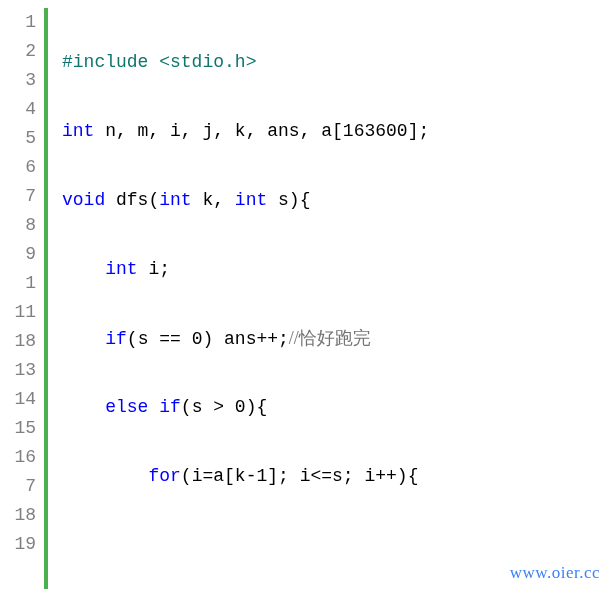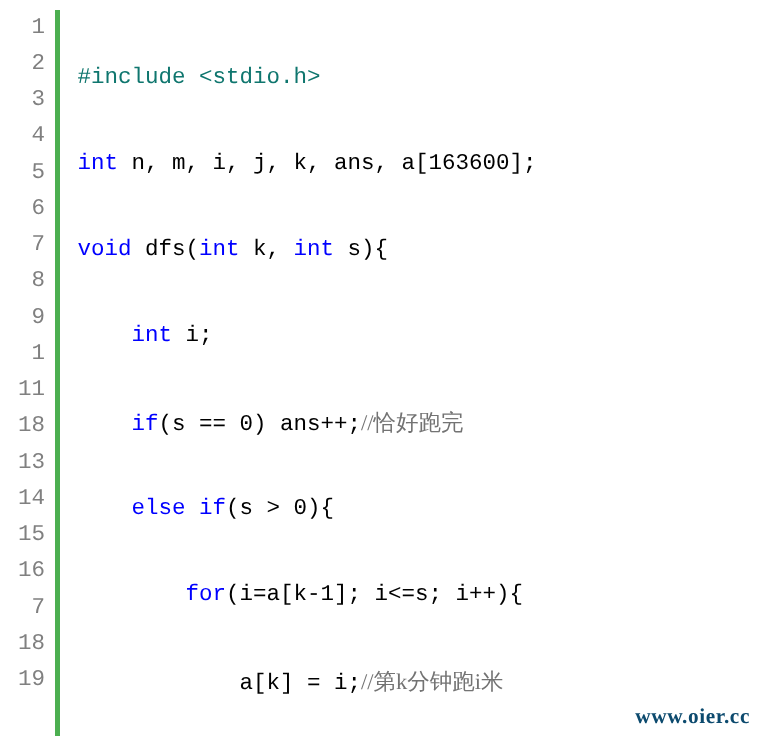--- a/index.html
+++ b/index.html
@@ -41,23 +41,23 @@
     line-height: 29px;
   }
   .pp { color: #0f766e; }
   .kw { color: #0000ff; font-weight: normal; }
   .cmt { color: #737373; font-family: Liberation Serif, serif; }
   .watermark {
     position: absolute;
     right: 10px;
     bottom: 6px;
     font-family: Georgia, 'Times New Roman', serif;
-    font-weight: bold;
+    font-weight: normal;
     font-size: 17px;
-    color: #0c4a6e;
+    color: #3b82f6;
     letter-spacing: 0.5px;
   }
 </style>
 </head>
 <body>
 
 <div class="code-container">
   <div class="gutter">
     <div class="gutter-line">1</div>
     <div class="gutter-line">2</div>
@@ -81,21 +81,20 @@
   </div>
   <div class="divider"></div>
   <div class="code">
     <div class="code-line"><span class="pp">#include &lt;stdio.h&gt;</span></div>
     <div class="code-line"><span class="kw">int</span><span> n, m, i, j, k, ans, a[163600];</span></div>
     <div class="code-line"><span class="kw">void</span><span> dfs(</span><span class="kw">int</span><span> k, </span><span class="kw">int</span><span> s){</span></div>
     <div class="code-line"><span>    </span><span class="kw">int</span><span> i;</span></div>
     <div class="code-line"><span>    </span><span class="kw">if</span><span>(s == 0) ans++;</span><span class="cmt">//恰好跑完</span></div>
     <div class="code-line"><span>    </span><span class="kw">else</span><span> </span><span class="kw">if</span><span>(s &gt; 0){</span></div>
     <div class="code-line"><span>        </span><span class="kw">for</span><span>(i=a[k-1]; i&lt;=s; i++){</span></div>
-    <div class="code-line"><span>            </span><span>a[k] = i;</span><span class="cmt">//第k分钟跑i米</span></div>
     
     
     
     
     
     
     
     
     
     

